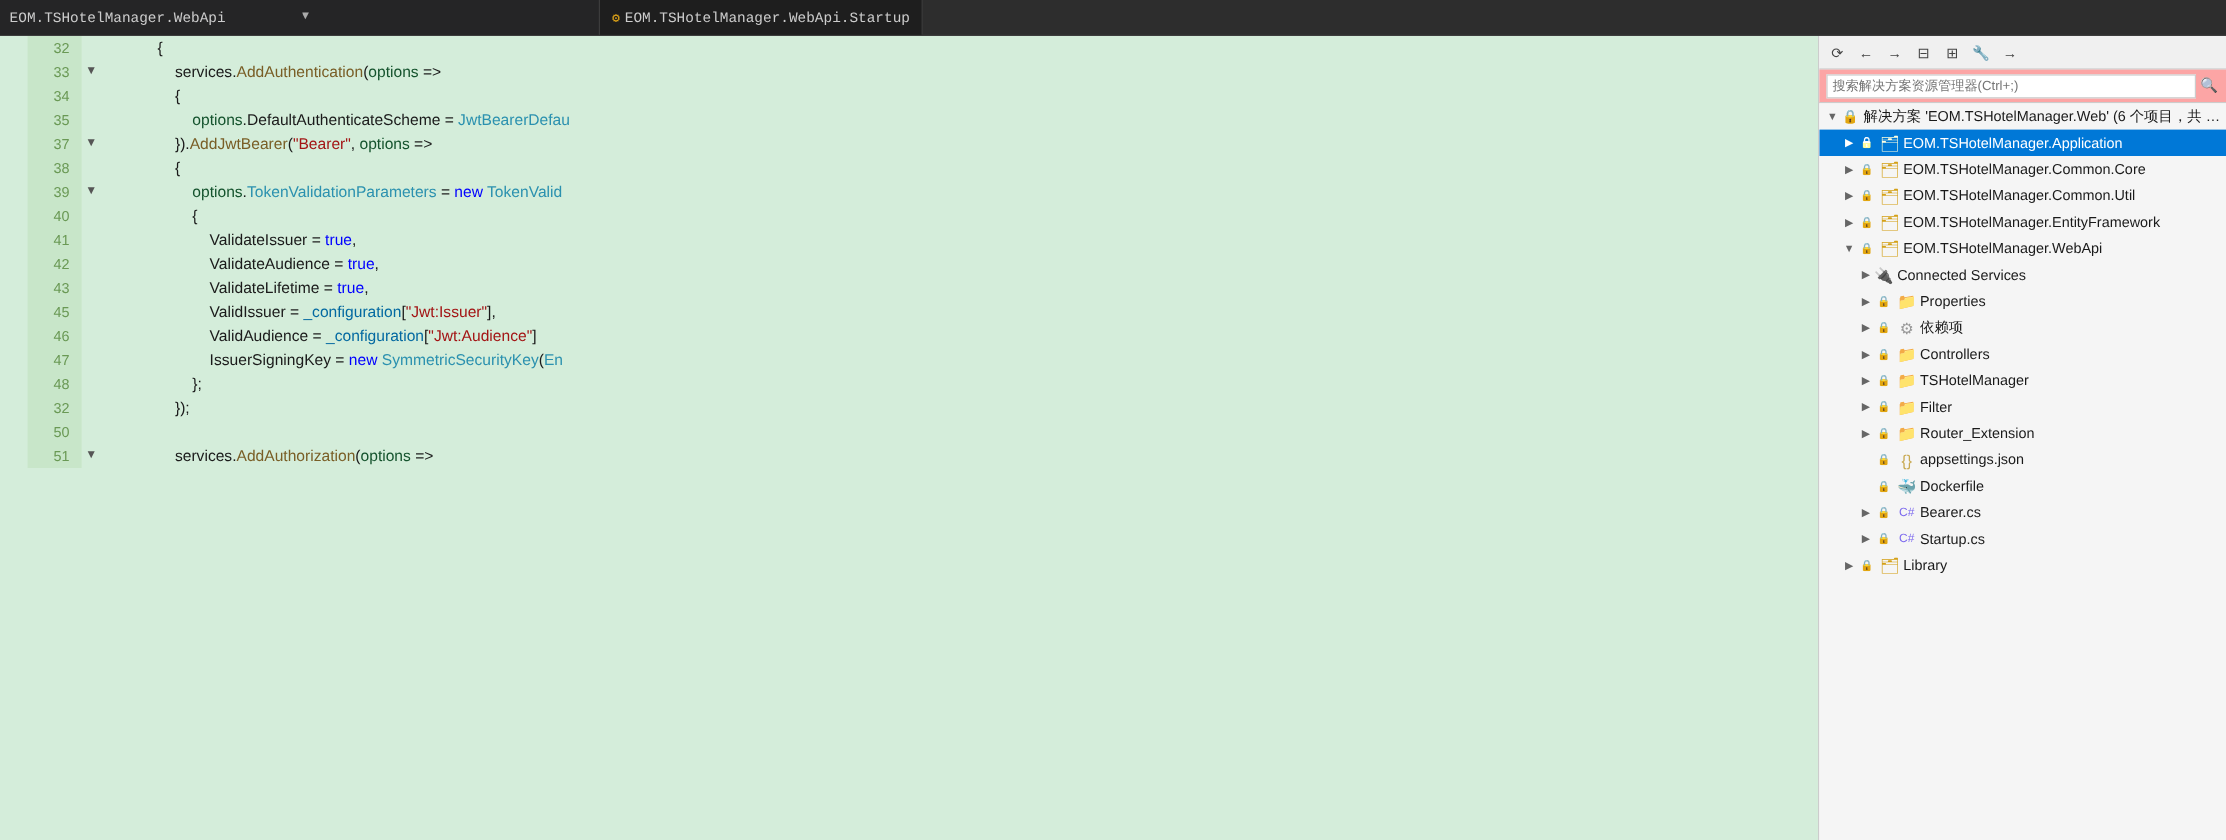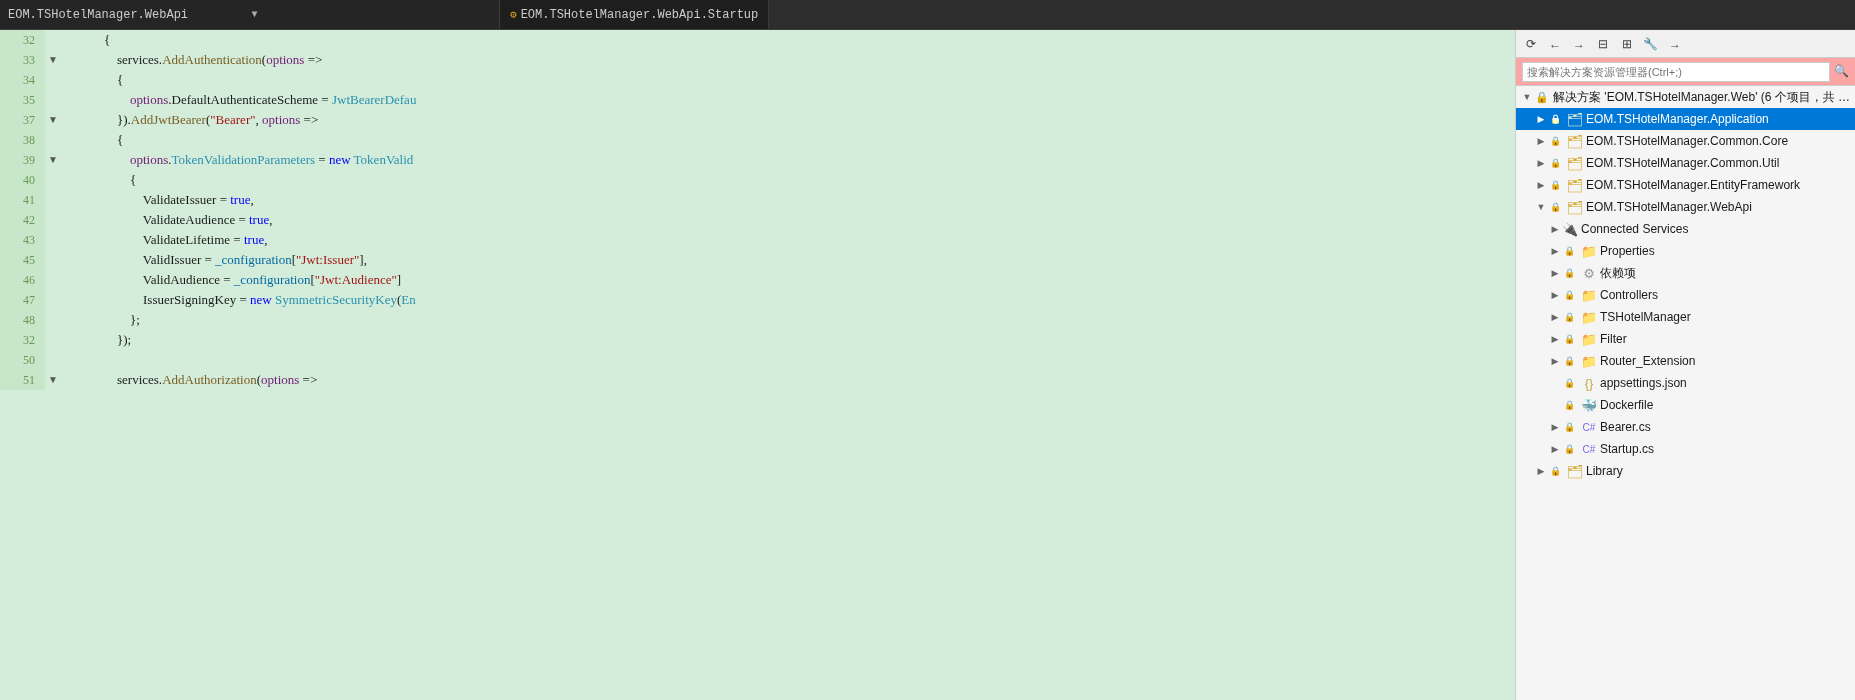--- a/index.html
+++ b/index.html
@@ -81,21 +81,22 @@
       flex: 1;
       overflow: hidden;
       background: #d4edda;
     }
 
     .code-line {
       display: flex;
       min-height: 20px;
       line-height: 20px;
       font-size: 13px;
-      font-family: Liberation Serif, serif;
+      font-family: Liberation Sans, sans-serif;
+      margin-left: 23px;
     }
 
     .line-number {
       width: 45px;
       min-width: 45px;
       text-align: right;
       padding-right: 10px;
       color: #6a9955;
       background: #c8e6c9;
       user-select: none;
@@ -118,21 +119,21 @@
       white-space: pre;
       overflow: hidden;
       color: #1a1a1a;
     }
 
     
     .kw { color: #0000ff; } 
     .type { color: #2b91af; } 
     .method { color: #795e26; } 
     .string { color: #a31515; } 
-    .param { color: #701a75; }
+    .param { color: #14532d; }
     .plain { color: #0369a1; } 
 
     
     .solution-explorer {
       width: 340px;
       min-width: 340px;
       background: #f5f5f5;
       border-left: 1px solid #ccc;
       display: flex;
       flex-direction: column;

